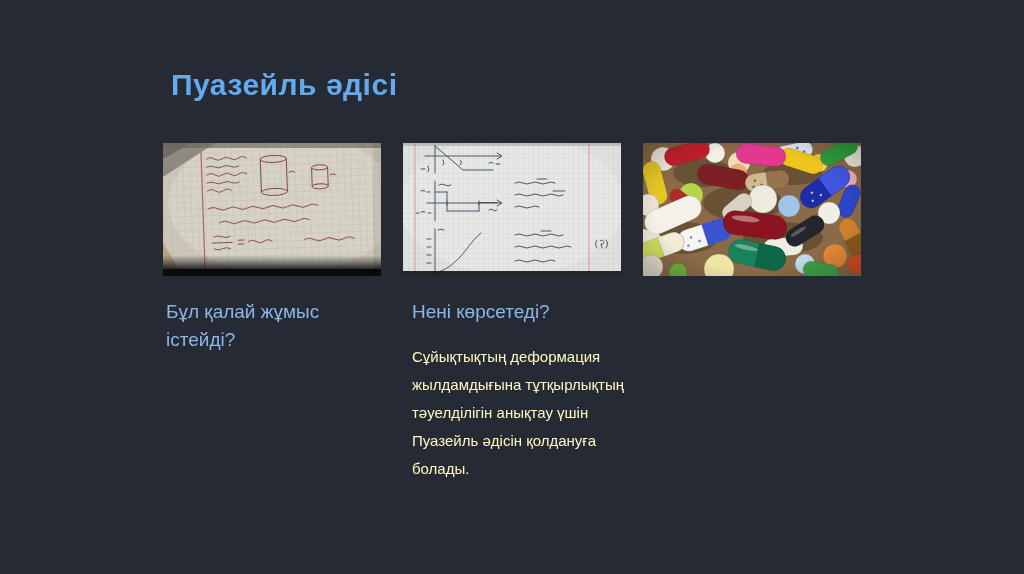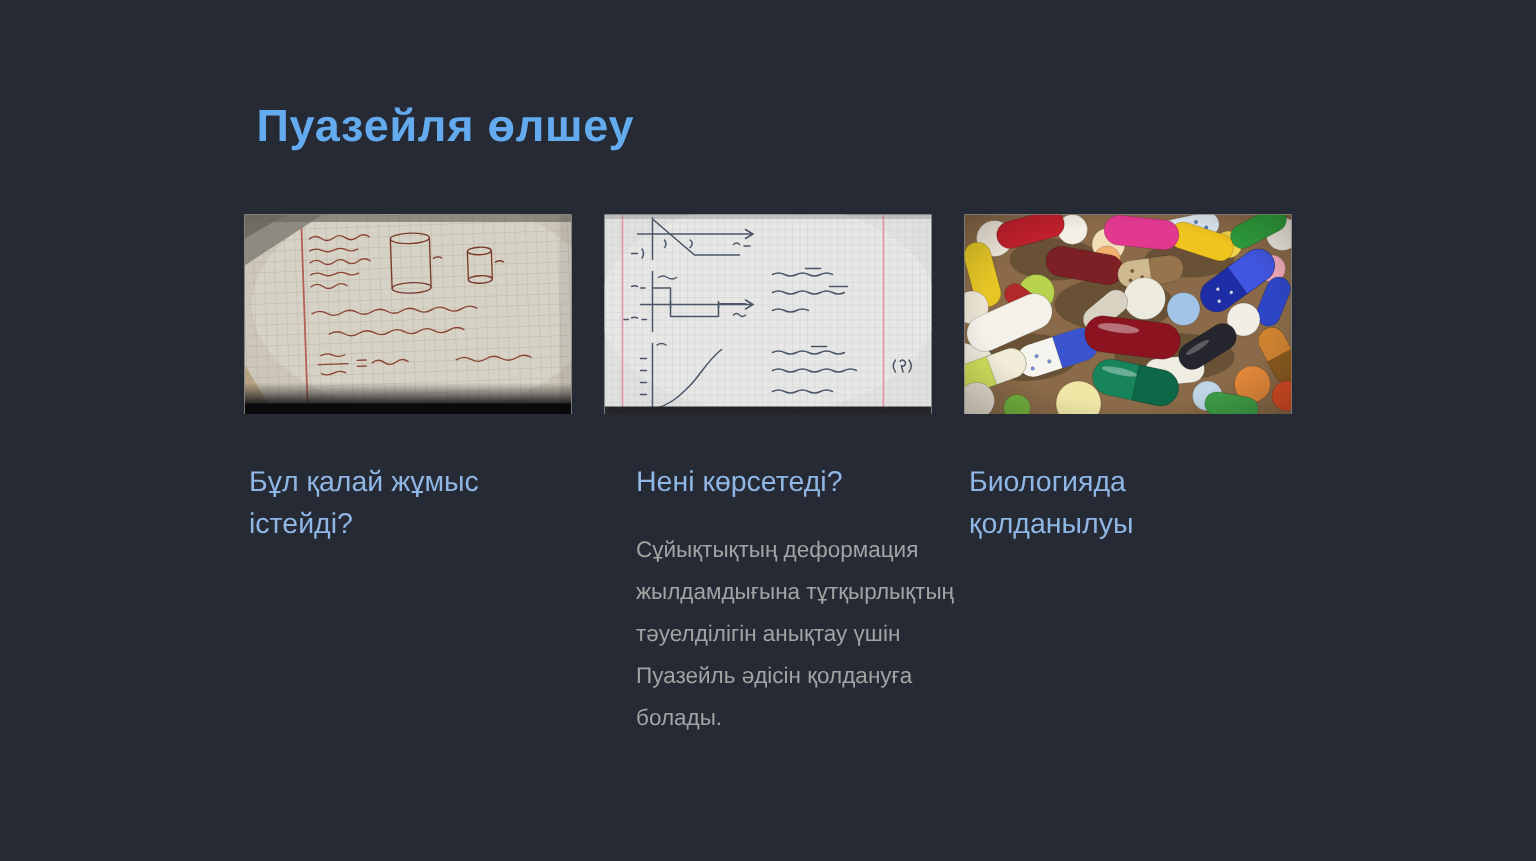--- a/index.html
+++ b/index.html
@@ -17,36 +17,36 @@
   }
   .card{
     position:absolute;top:143px;width:218px;height:133px;
     overflow:hidden;background:#d8d3c6;
   }
   .card svg{display:block;width:100%;height:100%;}
   .col{
     position:absolute;top:298px;width:214px;
   }
   .col h3{
-    margin:10px 0 17px 0;
+    margin:0 0 17px 0;
     font-size:19px;line-height:28px;font-weight:400;
     color:#8fb6e4;
   }
   .col p{
     margin:0;
     font-size:15px;line-height:28px;font-weight:400;
-    color:#a3a3a3;
+    color:#fef9c3;
   }
 </style>
 </head>
 <body>
 
 <div class="slide">
 
-  <div class="slide-title">Пуазейля өлшеу</div>
+  <div class="slide-title">Пуазейль әдісі</div>
 
   <div class="card" style="left:163px">
     <svg viewBox="0 0 218 133">
       <defs>
         <pattern id="gA" width="7" height="7" patternUnits="userSpaceOnUse">
           <path d="M7 0H0V7" fill="none" stroke="#9a9384" stroke-width="0.6" opacity="0.5"></path>
         </pattern>
         <linearGradient id="fadeB1" x1="0" y1="0" x2="0" y2="1">
           <stop offset="0" stop-color="#2a2a28" stop-opacity="0"></stop>
           <stop offset="1" stop-color="#0c0c10" stop-opacity="1"></stop>
@@ -266,22 +266,21 @@
           </g>
       </g>
       <rect width="218" height="133" fill="url(#pv)"></rect>
     </svg>
   </div>
 
   <div class="col" style="left:166px">
     <h3>Бұл қалай жұмыс істейді?</h3>
   </div>
 
-  <div class="col" style="left:424px">
+  <div class="col" style="left:412px">
     <h3>Нені көрсетеді?</h3>
     <p>Сұйықтықтың деформация жылдамдығына тұтқырлықтың тәуелділігін анықтау үшін Пуазейль әдісін қолдануға болады.</p>
   </div>
 
   <div class="col" style="left:646px">
-    <h3>Биологияда қолданылуы</h3>
   </div>
 
 </div>
 
 </body></html>

